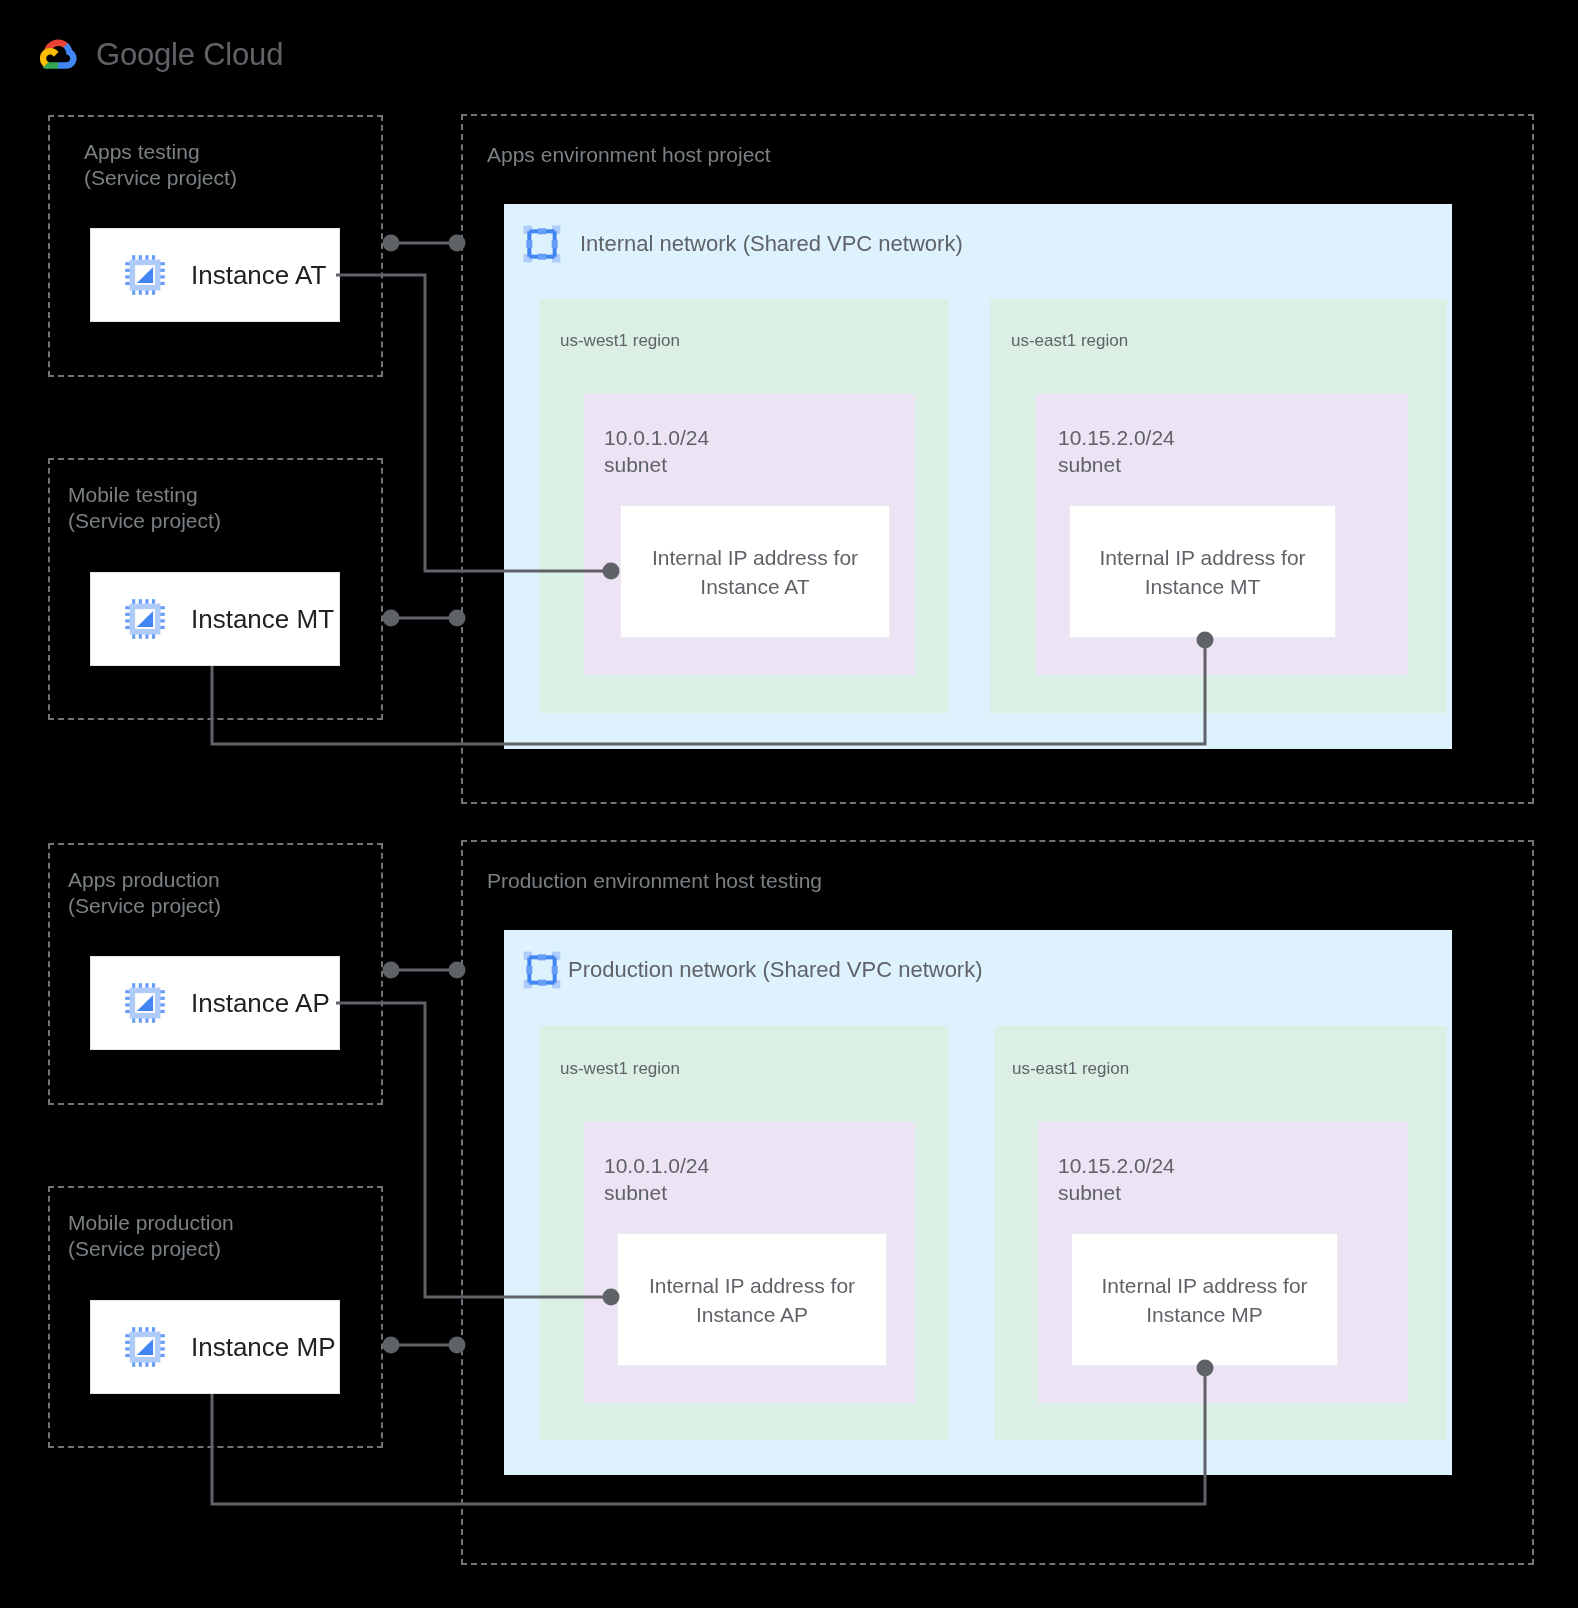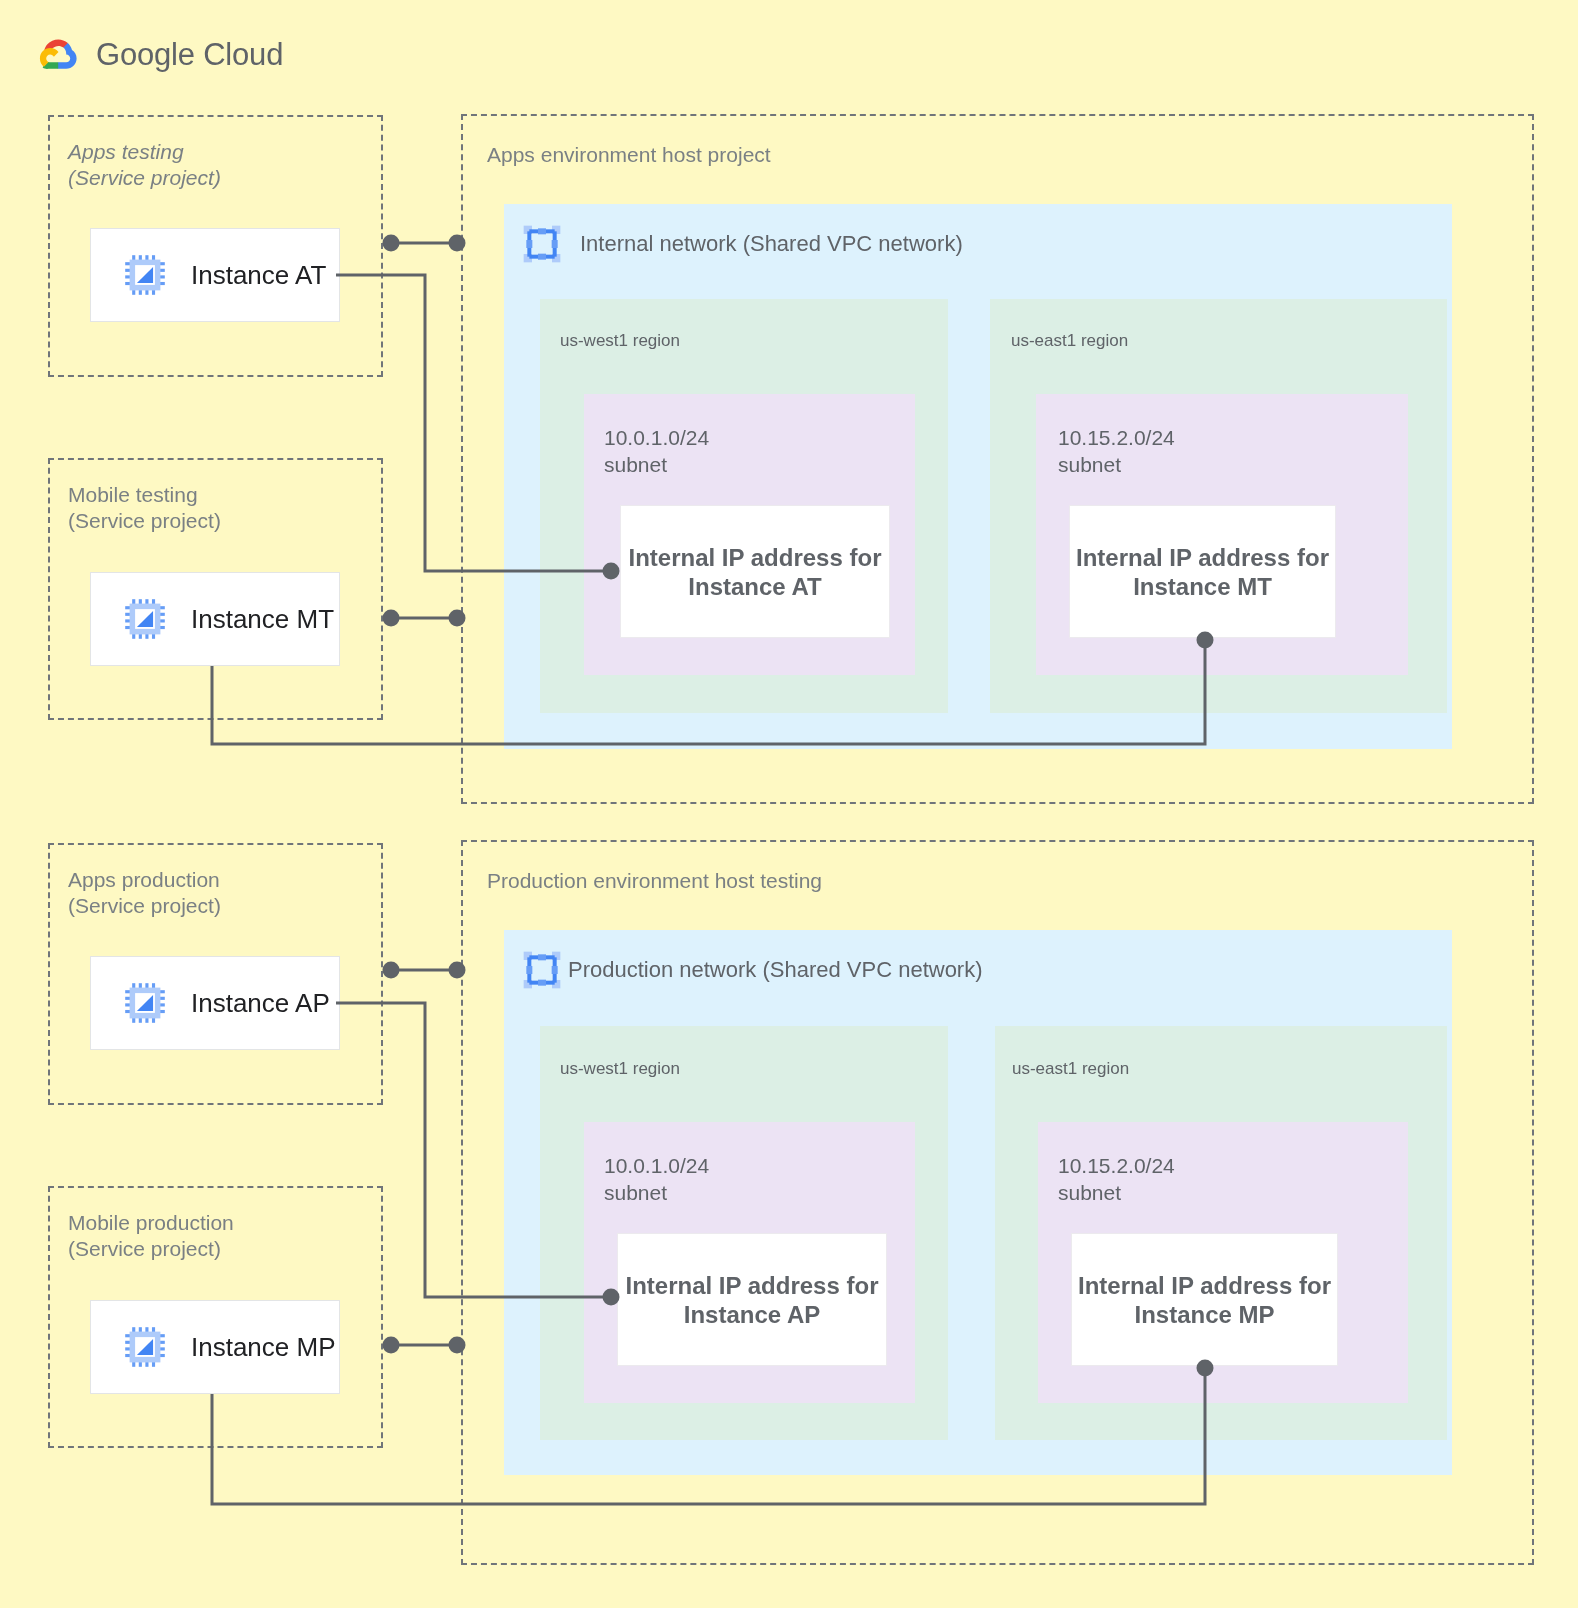--- a/index.html
+++ b/index.html
@@ -9,21 +9,21 @@
     background: #e8ecee;
   }
   body {
     font-family: "Liberation Sans", sans-serif;
     -webkit-font-smoothing: antialiased;
   }
   #canvas {
     position: relative;
     width: 1578px;
     height: 1608px;
-    background: #fef9c3;
+    background: #000000;
     overflow: hidden;
   }
   .abs { position: absolute; box-sizing: border-box; }
 
   
   #brand {
     left: 34px; top: 33px;
     display: flex; align-items: center; gap: 14px;
   }
   #brand .logo { width: 48px; height: 44px; display:block; }
@@ -91,21 +91,21 @@
   }
 
   
   .ip-card {
     background: #ffffff;
     border: 1px solid #eceaee;
     display: flex; align-items: center; justify-content: center;
     text-align: center;
   }
   .ip-card .ip-text {
-    font-size: 24px; font-weight: bold; color: #5f6368;
+    font-size: 21px; font-weight: normal; color: #5f6368;
     line-height: 29px; white-space: pre-line;
   }
   svg.conn-path { position: absolute; overflow: visible; }
   svg.conn-path path { fill: none; stroke: #5f6368; stroke-width: 3; }
   svg.conn-path circle { fill: #5f6368; }
 </style>
 </head>
 <body>
 
 <div id="canvas">
@@ -114,21 +114,21 @@
     <svg class="logo" viewBox="0 0 48 40">
       <path d="M30.4 12.6 L33.6 9.4 L33.8 8.0 C27.9 2.7 18.6 3.3 13.4 9.3 C11.9 11.0 10.9 13.1 10.3 15.2 L11.5 15.0 L17.9 14.0 L18.4 13.5 C21.3 10.4 26.1 10.0 29.4 12.6 Z" fill="#EA4335"></path>
       <path d="M38.0 15.1 C37.3 12.4 35.8 9.9 33.8 8.0 L29.4 12.6 C31.2 14.1 32.2 16.3 32.2 18.6 L32.2 19.4 C34.4 19.4 36.2 21.2 36.2 23.4 C36.2 25.6 34.4 27.3 32.2 27.3 L24.2 27.3 L23.4 28.2 L23.4 33.0 L24.2 33.8 L32.2 33.8 C37.9 33.8 42.6 29.3 42.6 23.5 C42.6 20.0 40.8 16.9 38.0 15.1 Z" fill="#4285F4"></path>
       <path d="M16.2 33.8 L24.2 33.8 L24.2 27.3 L16.2 27.3 C15.6 27.3 15.1 27.2 14.6 27.0 L13.5 27.3 L9.1 31.6 L8.7 32.6 C10.8 34.4 13.4 33.8 16.2 33.8 Z" fill="#34A853"></path>
       <path d="M16.2 13.1 C10.5 13.1 5.9 17.8 5.9 23.5 C5.9 26.9 7.5 29.9 10.0 31.8 L14.6 27.0 C13.1 26.3 12.2 24.8 12.2 23.4 C12.2 21.2 14.0 19.4 16.2 19.4 C17.8 19.4 19.2 20.4 19.9 21.7 L24.5 17.1 C22.6 14.7 19.6 13.1 16.2 13.1 Z" fill="#FBBC05"></path>
     </svg>
     <div class="wordmark"><span>Google</span> <span class="thin">Cloud</span></div>
   </div>
 
   <div class="abs dashed-box" style="left:48px; top:115px; width:335px; height:262px;">
-    <div class="box-title" style="left:18px; top:22px;font-style:italic;">Apps testing
+    <div class="box-title" style="left:34px; top:22px;">Apps testing
 (Service project)</div>
   </div>
   <div class="abs instance-card" style="left:90px; top:228px; width:250px; height:94px;">
     <svg class="vm-icon" viewBox="0 0 24 24">
       <g fill="#669DF6">
         <rect x="5" y="1.2" width="1.7" height="2.6"></rect>
           <rect x="8.6" y="1.2" width="1.7" height="2.6"></rect>
         <rect x="12.2" y="1.2" width="1.7" height="2.6"></rect>
           <rect x="15.8" y="1.2" width="1.7" height="2.6"></rect>
         <rect x="5" y="20.2" width="1.7" height="2.6"></rect>

